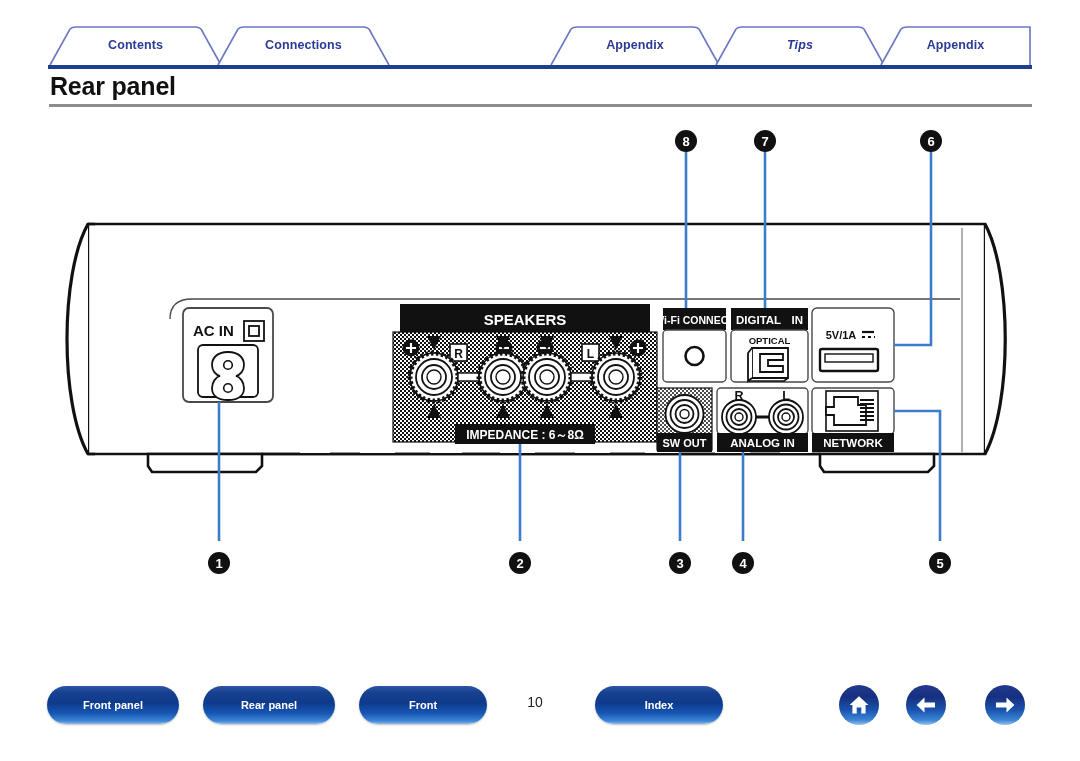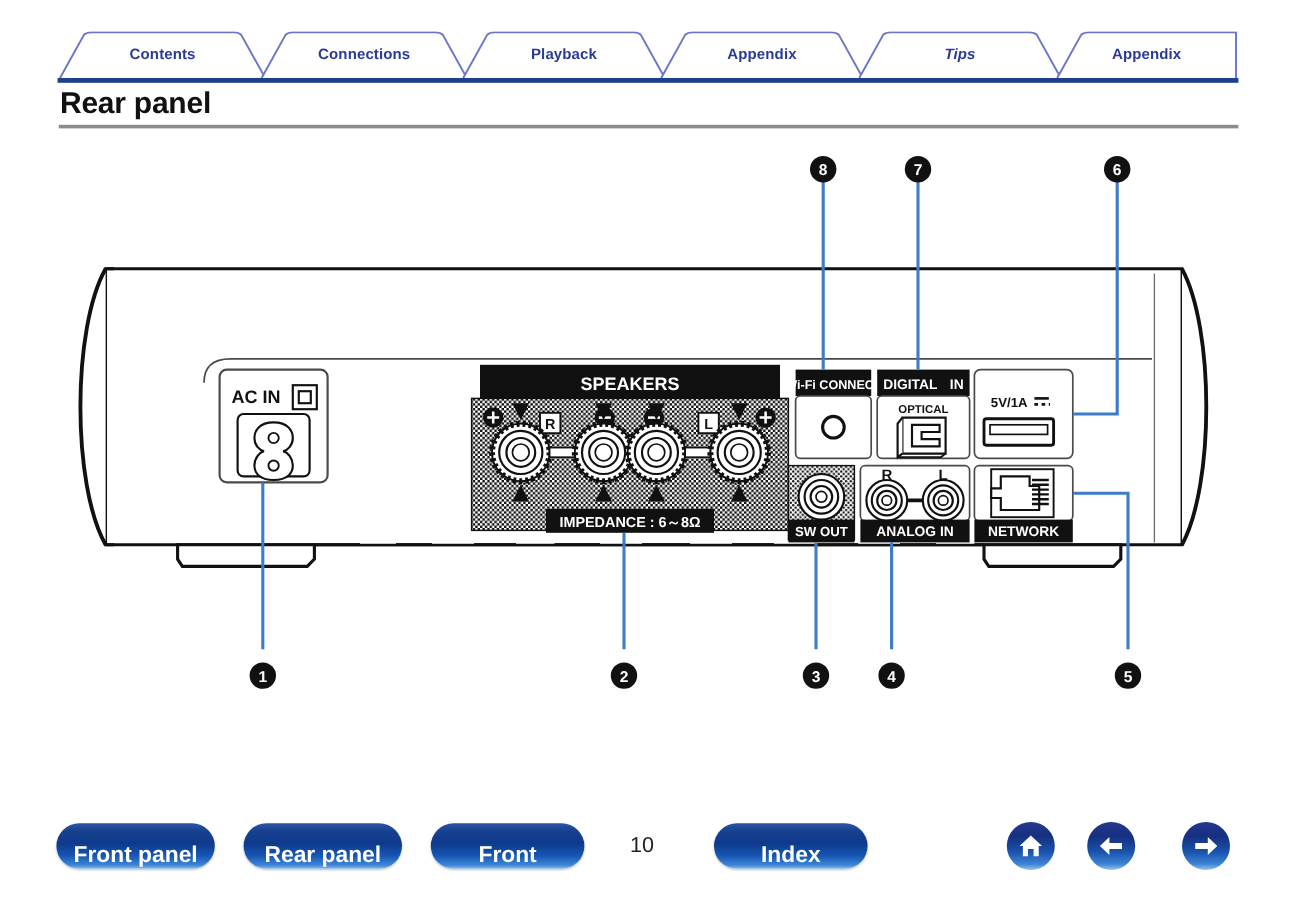--- a/index.html
+++ b/index.html
@@ -81,24 +81,24 @@
     position: absolute;
     left: 0; top: 686px;
     width: 1080px; height: 56px;
   }
   .pillbtn {
     position: absolute;
     top: 0;
     height: 38px;
     border-radius: 19px;
     display: flex;
-    align-items: flex-end;
+    align-items: center;
     justify-content: center;
     color: #ffffff;
-    font-size: 19px;
+    font-size: 11px;
     font-weight: bold;
     background: linear-gradient(to bottom,
        #2a55a8 0%, #17418f 18%, #0e3a8c 45%, #1757b4 72%, #3e86d8 92%, #8fb9e8 100%);
     box-shadow: 0 1px 2px rgba(0,0,0,.25);
     cursor: pointer;
     user-select: none;
   }
   .circbtn {
     position: absolute;
     top: -1px;
@@ -111,47 +111,41 @@
     justify-content: center;
     cursor: pointer;
   }
   .circbtn svg { display:block; }
   #page-number {
     position: absolute;
     top: 8px;
     left: 515px;
     width: 40px;
     text-align: center;
-    font-size: 18px;
+    font-size: 14px;
     color: #222;
   }
 </style>
 </head>
 <body>
 
 <div id="page">
 
   <div id="tabbar">
     <div class="tab" style="left:0px;width:175px;">
       <svg class="tabshape" viewBox="0 0 175 40" preserveAspectRatio="none">
         <path d="M2,39 L22,3 Q24,1 28,1 L147,1 Q151,1 153,3 L173,39" fill="#ffffff" stroke="#6b77c4" stroke-width="1.6"></path>
       </svg>
       <span class="tablabel">Contents</span>
     </div>
     <div class="tab" style="left:168px;width:175px;">
       <svg class="tabshape" viewBox="0 0 175 40" preserveAspectRatio="none">
         <path d="M2,39 L22,3 Q24,1 28,1 L147,1 Q151,1 153,3 L173,39" fill="#ffffff" stroke="#6b77c4" stroke-width="1.6"></path>
       </svg>
       <span class="tablabel">Connections</span>
-    </div>
-    <div class="tab" style="left:336px;width:172px;">
-      <svg class="tabshape" viewBox="0 0 172 40" preserveAspectRatio="none">
-        <path d="M2,39 L22,3 Q24,1 28,1 L144,1 Q148,1 150,3 L170,39" fill="#ffffff" stroke="#6b77c4" stroke-width="1.6"></path>
-      </svg>
-      <span class="tablabel">Playback</span>
     </div>
     <div class="tab" style="left:501px;width:172px;">
       <svg class="tabshape" viewBox="0 0 172 40" preserveAspectRatio="none">
         <path d="M2,39 L22,3 Q24,1 28,1 L144,1 Q148,1 150,3 L170,39" fill="#ffffff" stroke="#6b77c4" stroke-width="1.6"></path>
       </svg>
       <span class="tablabel">Appendix</span>
     </div>
     <div class="tab" style="left:666px;width:172px;font-style:italic;">
       <svg class="tabshape" viewBox="0 0 172 40" preserveAspectRatio="none">
         <path d="M2,39 L22,3 Q24,1 28,1 L144,1 Q148,1 150,3 L170,39" fill="#ffffff" stroke="#6b77c4" stroke-width="1.6"></path>

